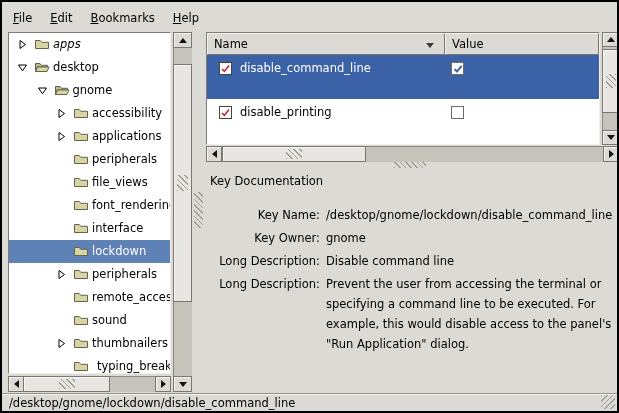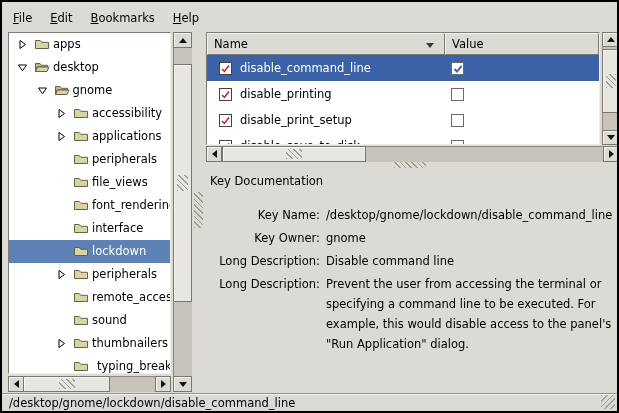--- a/index.html
+++ b/index.html
@@ -37,21 +37,21 @@
   .hpaned .grip{position:absolute;left:1px;top:160px;width:9px;height:36px;}
   .vpaned{position:absolute;left:204px;top:159px;width:413px;height:8px;}
   .vpaned .grip{position:absolute;left:188px;top:1px;width:32px;height:6px;}
   
   .table-frame{position:absolute;left:204px;top:30px;width:394px;height:113px;}
   .thead{display:flex;height:22px;}
   .th{box-sizing:border-box;background:var(--window-bg,#dcdad5);border:1px solid;border-color:#f5f3ef #7b776f #7b776f #f5f3ef;display:flex;align-items:center;padding-left:6px;position:relative;}
   .th-name{width:238px;}
   .th-value{flex:1;}
   .sort-arrow{position:absolute;right:10px;top:9px;width:0;height:0;border-left:4px solid transparent;border-right:4px solid transparent;border-top:5px solid #3a3a3a;}
-  .krow{position:relative;height:26px;text-decoration:underline;}
+  .krow{position:relative;height:44px;text-decoration:underline;}
   .krow.selected{background:var(--table-selection,#3b62a6);color:#fff;}
   .key-icon{position:absolute;left:12px;top:7px;width:13px;height:13px;}
   .krow-label{position:absolute;left:33px;top:0;line-height:26px;white-space:nowrap;}
   .kcheck{position:absolute;left:244px;top:7px;width:13px;height:13px;background:#fff;border:1px solid #6f6b64;box-sizing:border-box;display:flex;align-items:center;justify-content:center;}
   
   .docs{position:absolute;left:204px;top:167px;width:411px;}
   .docs-heading{font-weight:normal;padding:5px 16px 0 4px;}
   .doc-fields{display:grid;grid-template-columns:114px auto;column-gap:6px;row-gap:3px;margin-top:17px;line-height:20px;}
   .doc-field{display:contents;}
   .doc-label{text-align:right;white-space:nowrap;}
@@ -88,21 +88,21 @@
             <polygon points="3,1.5 8.5,5.5 3,9.5" style="fill:#fff;stroke:#000;stroke-width:1"></polygon>
           </svg>
           
         </span>
         <span class="tree-folder" style="left: 25px;">
           <svg class="folder-closed" width="16" height="12">
             <polygon points="1.5,10.5 1.5,2.5 6.2,2.5 7.8,4.3 14.5,4.3 14.5,10.5" style="fill:var(--folder-fill,#d8d5a4);stroke:var(--folder-outline,#65624c);stroke-width:1"></polygon>
           </svg>
           
         </span>
-        <span class="tree-label" style="left: 44px;">apps</span>
+        <span class="tree-label" style="left: 44px; font-style: italic;">apps</span>
       </div>
       <div class="tree-row">
         <span class="tree-expander" style="left: 8px;">
           
           <svg class="exp-expanded" width="11" height="11">
             <polygon points="1.5,3 9.5,3 5.5,8.8" style="fill:#fff;stroke:#000;stroke-width:1"></polygon>
           </svg>
         </span>
         <span class="tree-folder" style="left: 25px;">
           

